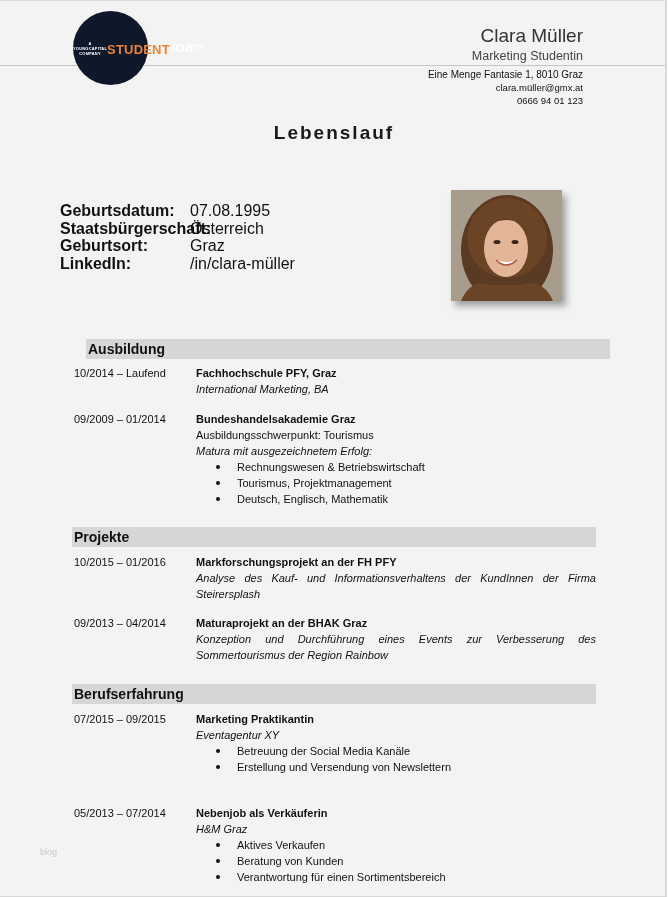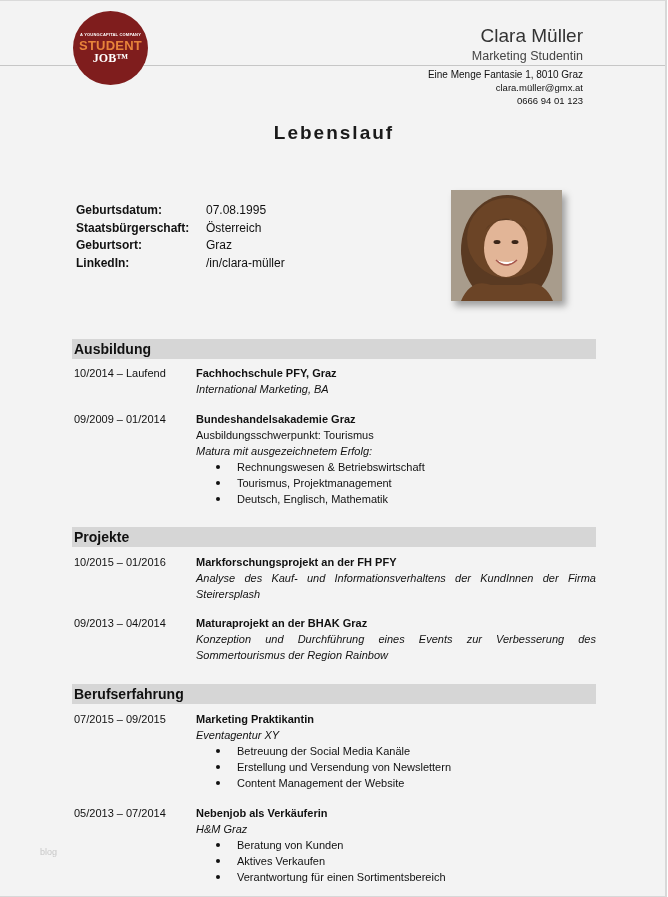--- a/index.html
+++ b/index.html
@@ -17,22 +17,22 @@
     border-bottom: 2px solid #d8d8d8;
     border-top: 1px solid #dadada;
   }
   .header-rule {
     position: absolute; left: 0; top: 64px; width: 665px; height: 1px;
     background: #c6c6c6;
   }
   .logo {
     position: absolute; left: 73px; top: 10px;
     width: 75px; height: 74px; border-radius: 50%;
-    background: #7f1d1d;
-    display: flex; flex-direction: column; align-items: center; justify-content: center;
+    background: #0f172a;
+    display: flex; flex-direction: row; align-items: center; 
     text-align: center;
   }
   .logo .small { color: #fff; font-size: 4px; line-height: 5px; font-weight: bold; letter-spacing: 0.2px; }
   .logo .student { color: #e8843a; font-size: 13px; font-weight: bold; line-height: 13px; letter-spacing: 0.2px; margin-top: 2px; }
   .logo .job { color: #fff; font-size: 12px; font-weight: bold; line-height: 12px; font-family: Liberation Serif, serif; }
   .name {
     position: absolute; right: 82px; top: 24px;
     font-size: 19px; color: #333; text-align: right;
   }
   .subtitle {
@@ -42,22 +42,22 @@
   .contact {
     position: absolute; right: 82px; top: 67px;
     text-align: right; font-size: 9.5px; color: #111; line-height: 13px;
   }
   .contact .addr { font-size: 10px; }
   .doc-title {
     position: absolute; left: 0; width: 668px; top: 121px;
     text-align: center; font-size: 19px; font-weight: bold; letter-spacing: 2px; color: #1a1a1a;
   }
   .personal {
-    position: absolute; left: 76px; top: 201px;
-    font-size: 12px; line-height: 17.5px;
+    position: absolute; left: 60px; top: 201px;
+    font-size: 16px; line-height: 17.5px;
   }
   .personal .row { display: flex; }
   .personal .lbl { width: 130px; font-weight: bold; }
   .photo {
     position: absolute; left: 451px; top: 189px; width: 111px; height: 111px;
     box-shadow: 4px 5px 7px rgba(0,0,0,0.35);
     overflow: hidden;
   }
   .section-bar {
     position: absolute; left: 72px; width: 524px; height: 20px;
@@ -129,21 +129,21 @@
       <path d="M34 40 Q55 16 78 42 Q70 30 55 30 Q40 30 34 40 Z" fill="#5a3a22"></path>
       <ellipse cx="46" cy="52" rx="3.5" ry="2" fill="#3a2518"></ellipse>
       <ellipse cx="64" cy="52" rx="3.5" ry="2" fill="#3a2518"></ellipse>
       <path d="M45 70 Q55 78 66 70 Q55 74 45 70 Z" fill="#fff"></path>
       <path d="M45 70 Q55 80 66 70" stroke="#a4564c" stroke-width="1.5" fill="none"></path>
       <rect x="40" y="96" width="30" height="15" fill="#e2b597"></rect>
       <path d="M10 111 Q20 88 40 95 L70 95 Q92 88 102 111 Z" fill="#6b4426"></path>
     </svg>
   </div>
 
-  <div class="section-bar" style="top:338px;">Ausbildung</div>
+  <div class="section-bar" style="top:338px;margin-left:14px;">Ausbildung</div>
   <div class="entry" style="top:364px;">
     <div class="date">10/2014 – Laufend</div>
     <div class="body">
       <div class="title">Fachhochschule PFY, Graz</div>
       <div class="it">International Marketing, BA</div>
     </div>
   </div>
   <div class="entry" style="top:410px;">
     <div class="date">09/2009 – 01/2014</div>
     <div class="body">
@@ -176,31 +176,30 @@
 
   <div class="section-bar" style="top:683px;">Berufserfahrung</div>
   <div class="entry" style="top:710px;">
     <div class="date">07/2015 – 09/2015</div>
     <div class="body">
       <div class="title">Marketing Praktikantin</div>
       <div class="it">Eventagentur XY</div>
       <ul>
         <li>Betreuung der Social Media Kanäle</li>
         <li>Erstellung und Versendung von Newslettern</li>
-        <li>Content Management der Website</li>
       </ul>
     </div>
   </div>
   <div class="entry" style="top:804px;">
     <div class="date">05/2013 – 07/2014</div>
     <div class="body">
       <div class="title">Nebenjob als Verkäuferin</div>
       <div class="it">H&amp;M Graz</div>
       <ul>
+        <li>Aktives Verkaufen</li>
         <li>Beratung von Kunden</li>
-        <li>Aktives Verkaufen</li>
         <li>Verantwortung für einen Sortimentsbereich</li>
       </ul>
     </div>
   </div>
 
   <div class="watermark">blog</div>
 </div>
 
 </body></html>

